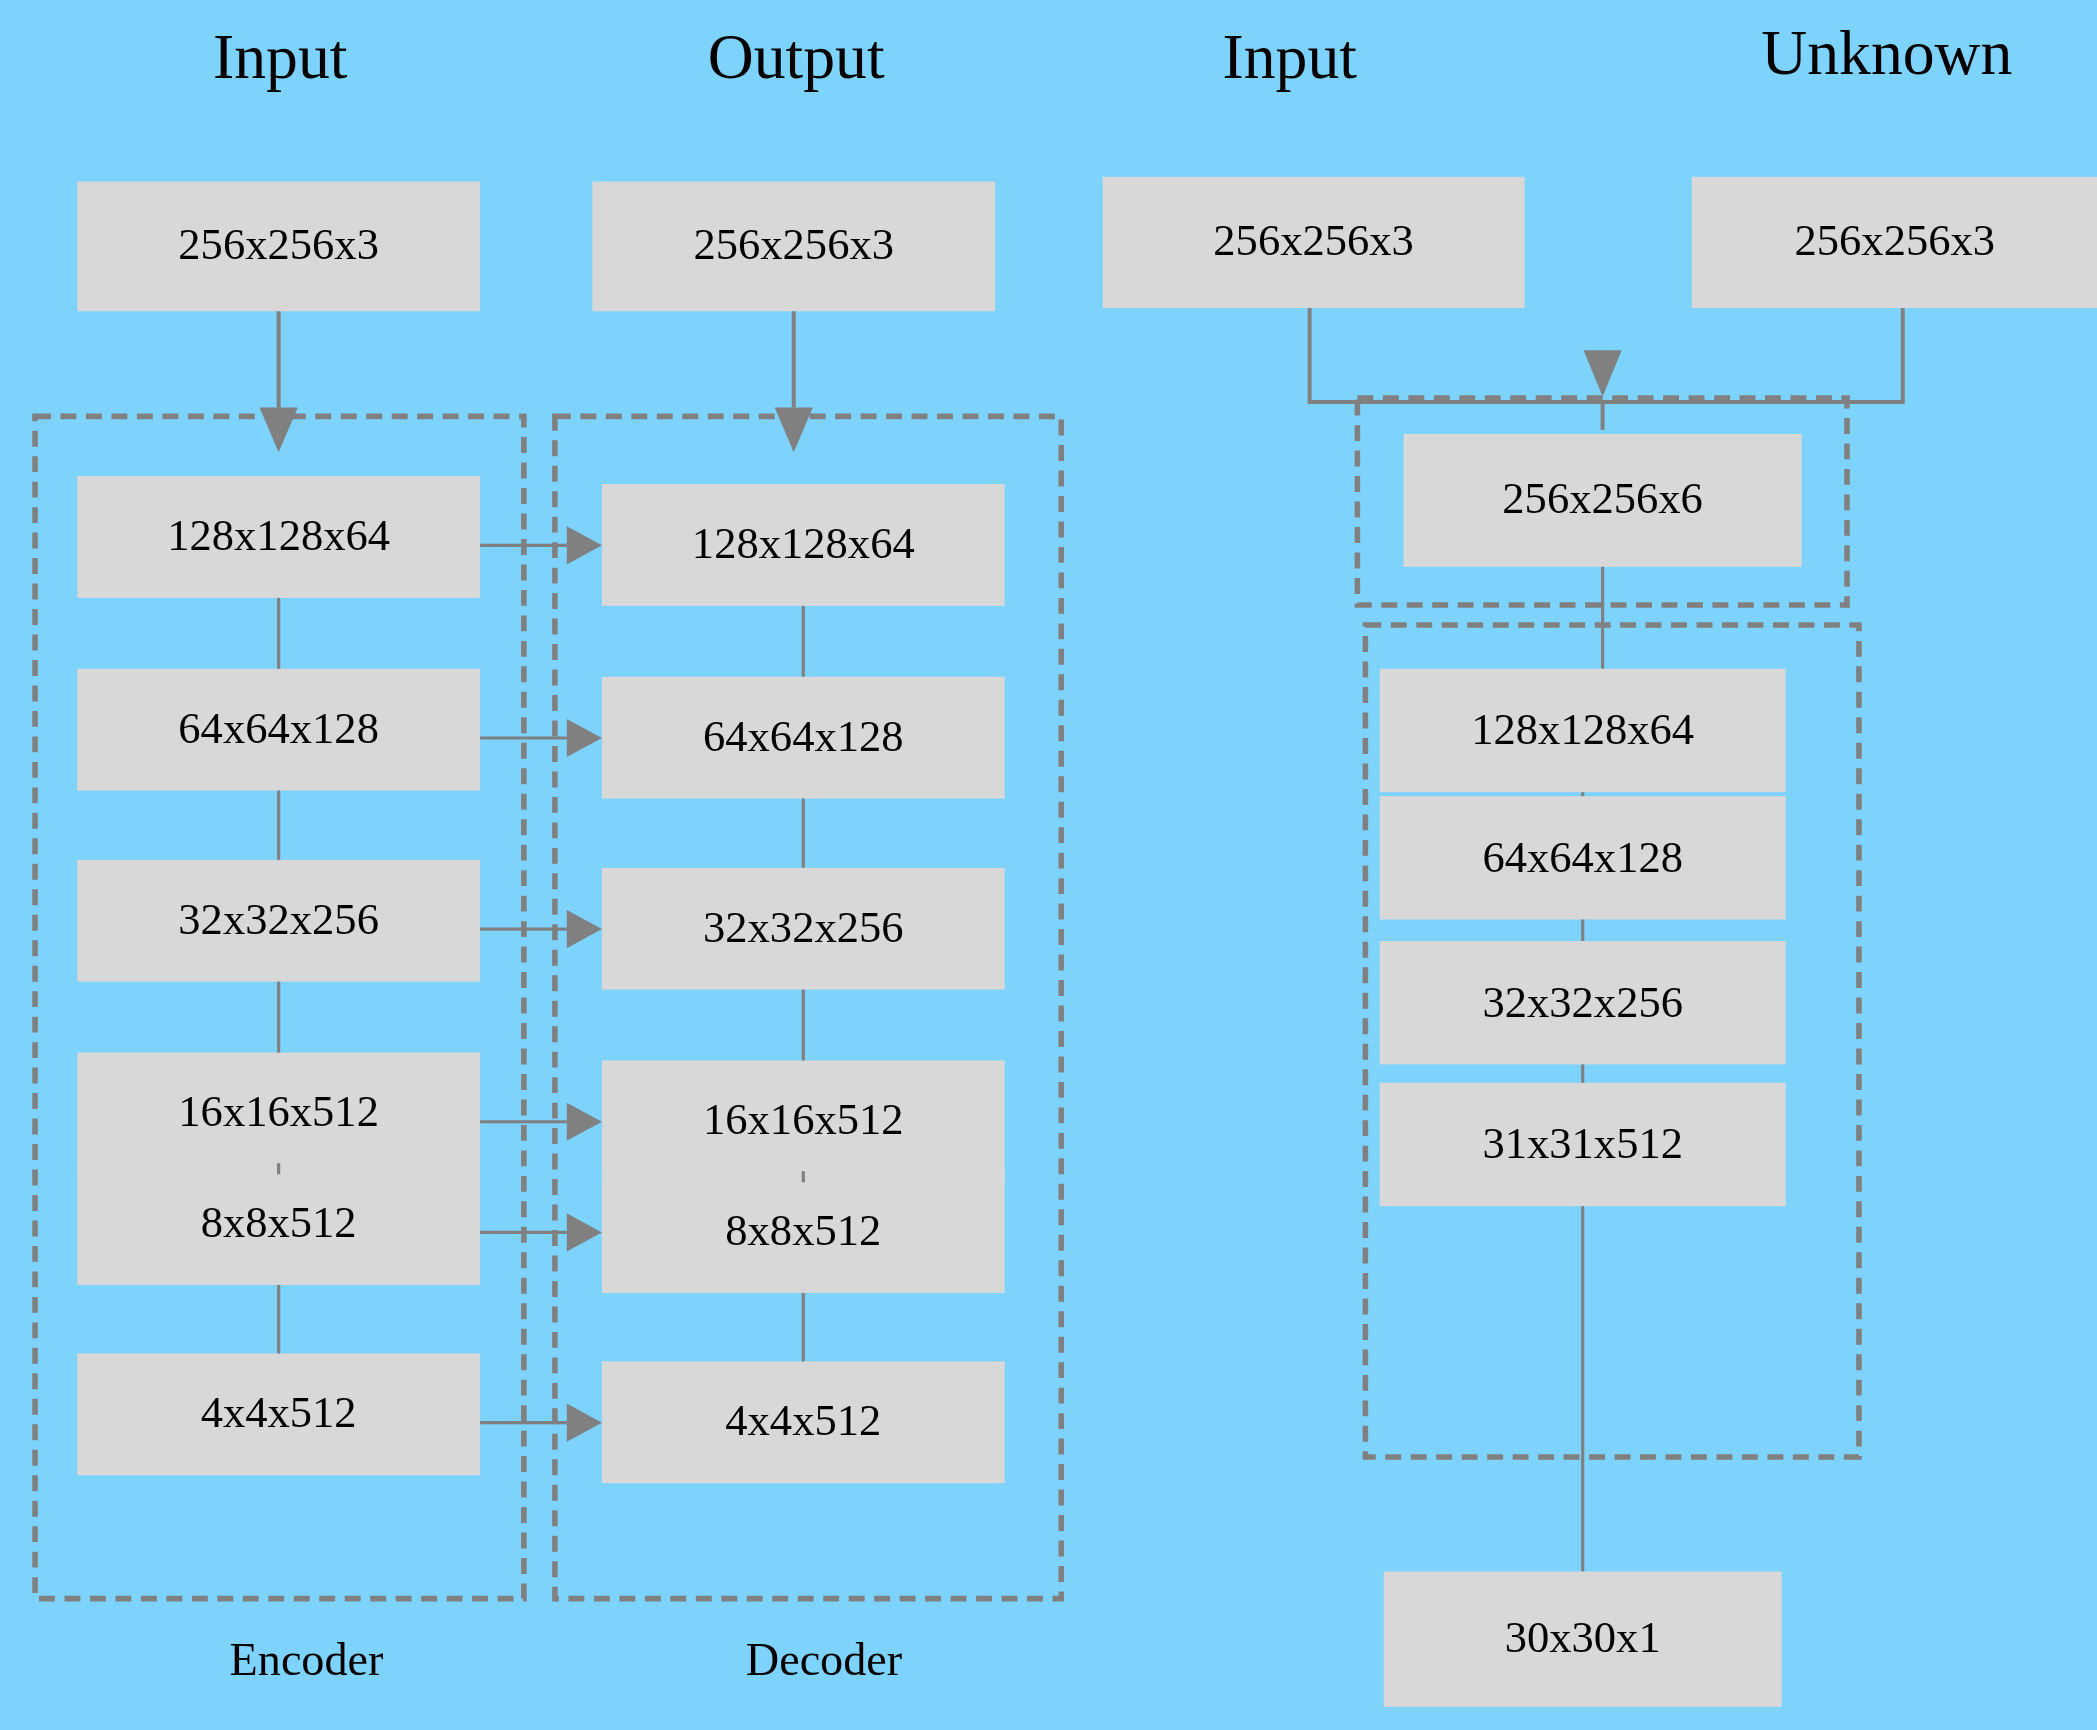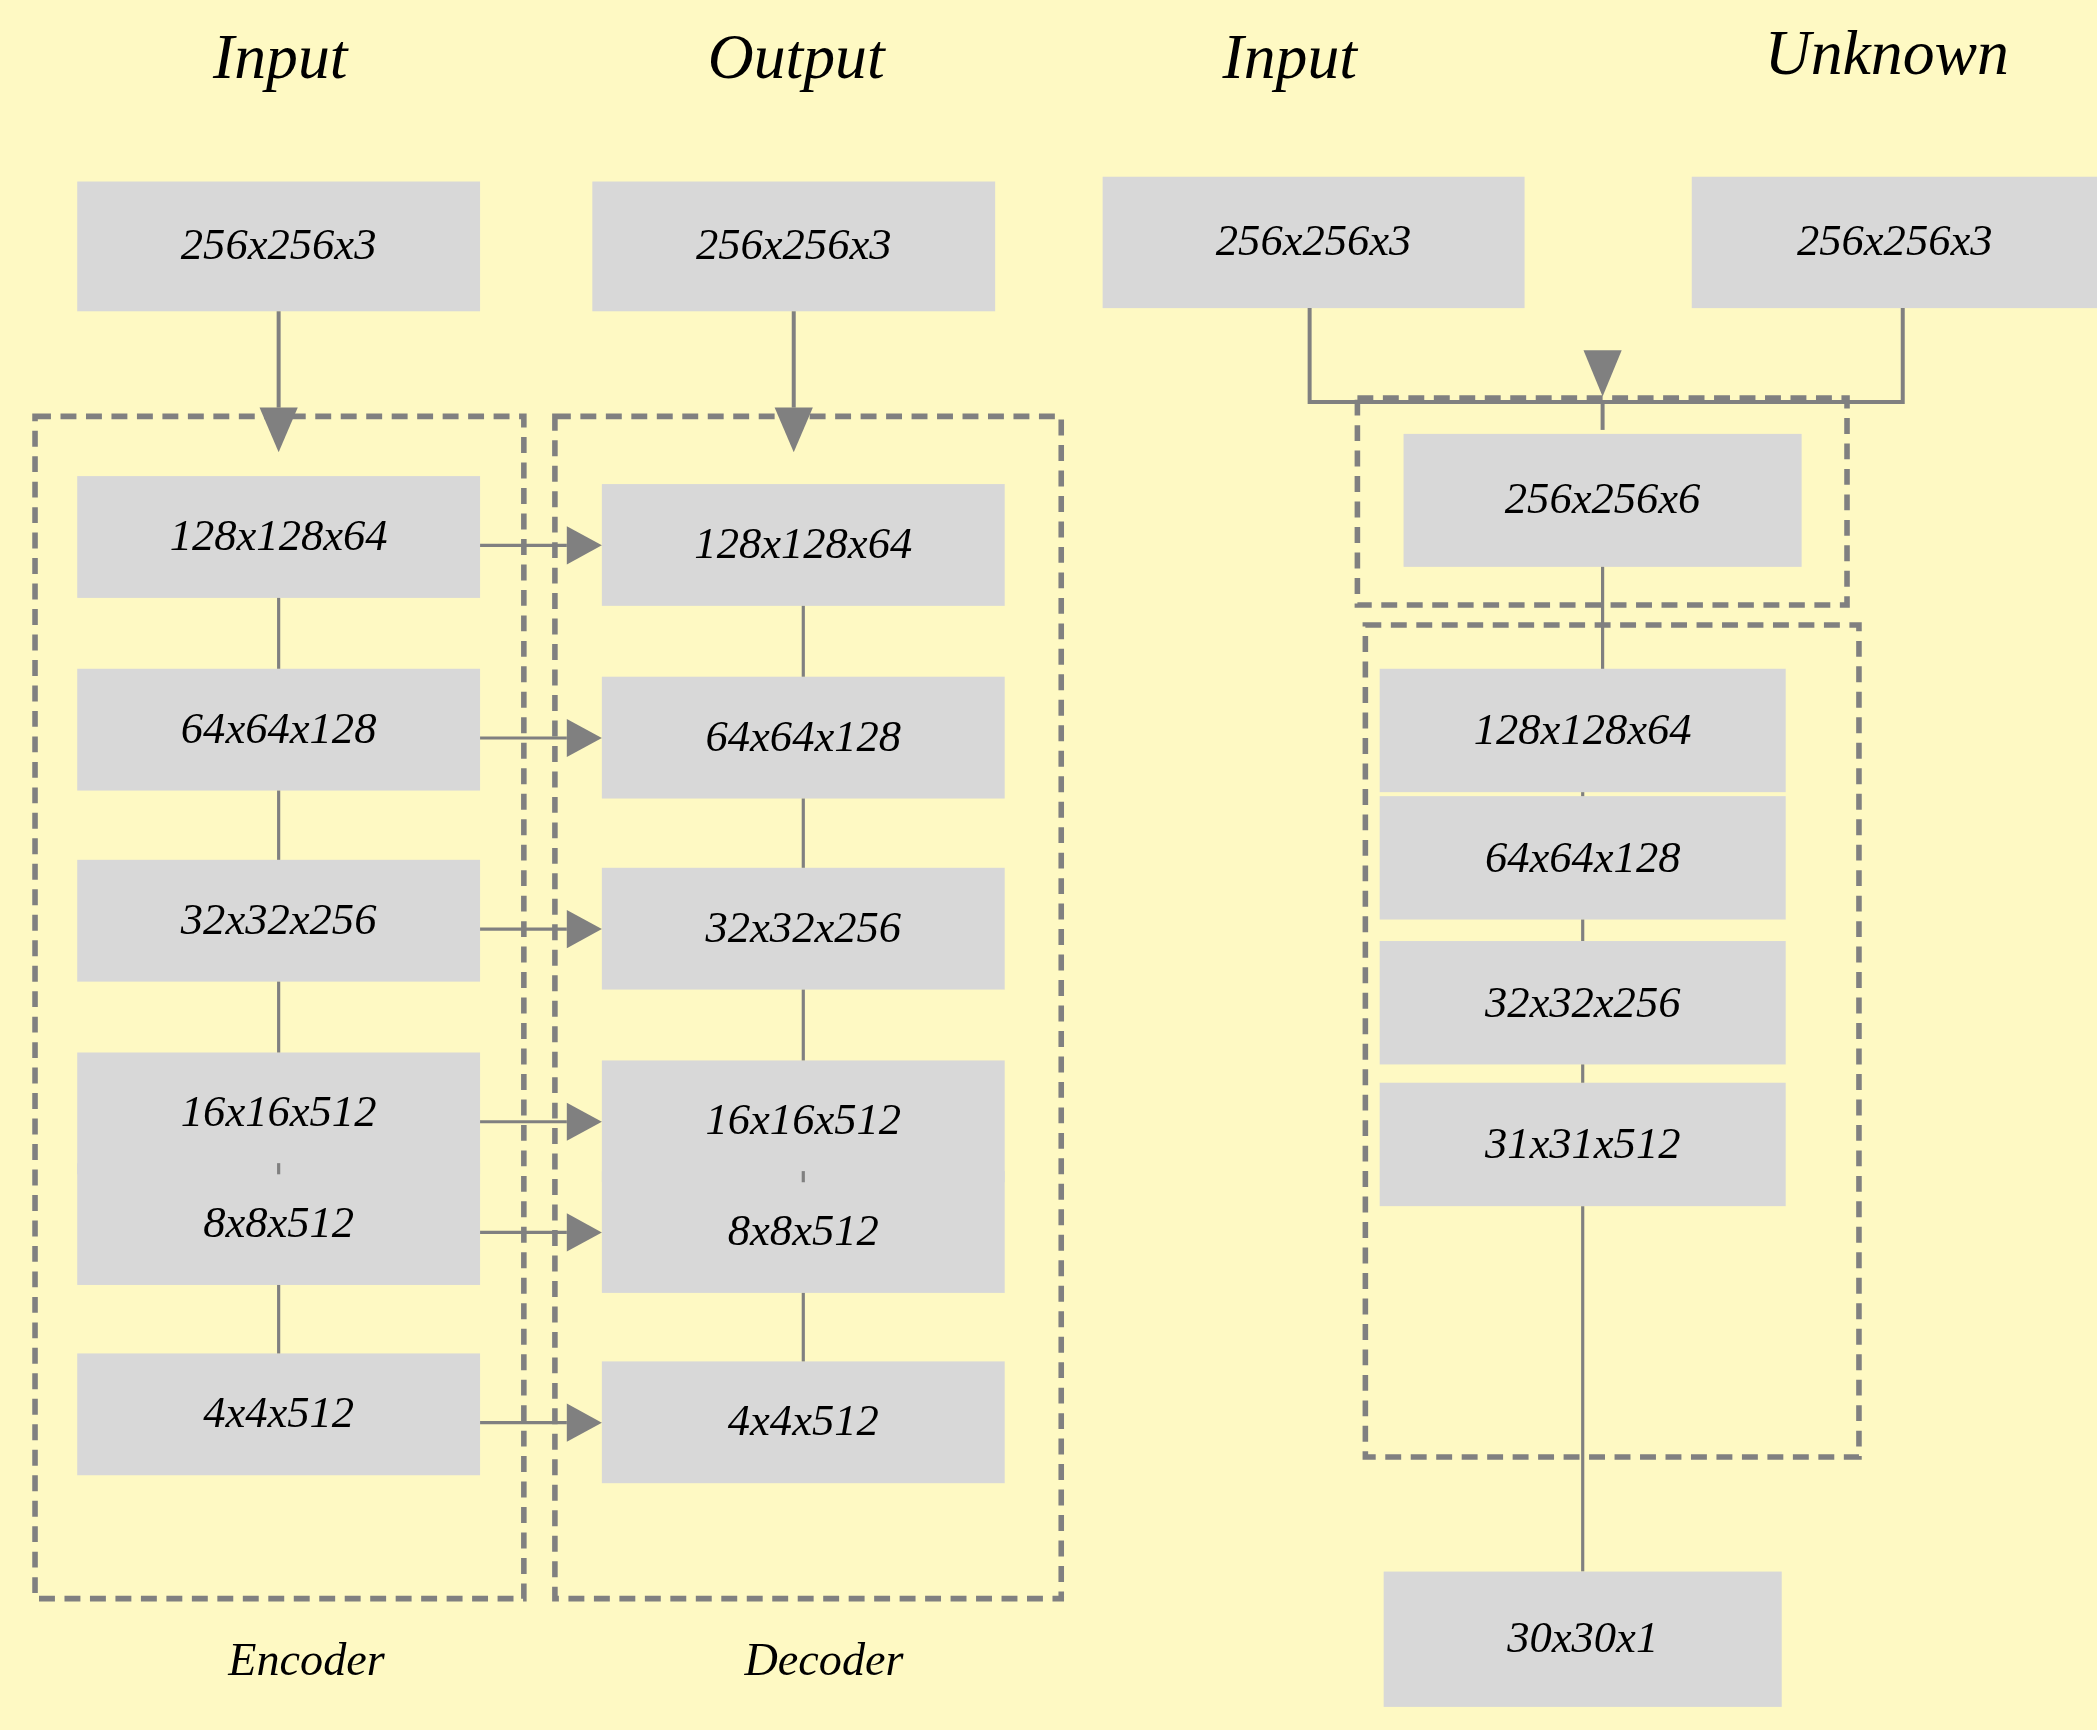--- a/index.html
+++ b/index.html
@@ -10,22 +10,21 @@
   body {
     width: 2097px;
     height: 1730px;
     font-family: "Liberation Serif", "DejaVu Serif", serif;
     overflow: hidden;
   }
   #diagram-root {
     position: relative;
     width: 2097px;
     height: 1730px;
-    background: #fef9c3;
-    font-style: italic;
+    background: #7dd3fc;
   }
   svg.diagram-svg {
     position: absolute;
     top: 0;
     left: 0;
     width: 2097px;
     height: 1730px;
     display: block;
   }
   .node-box-rect {

